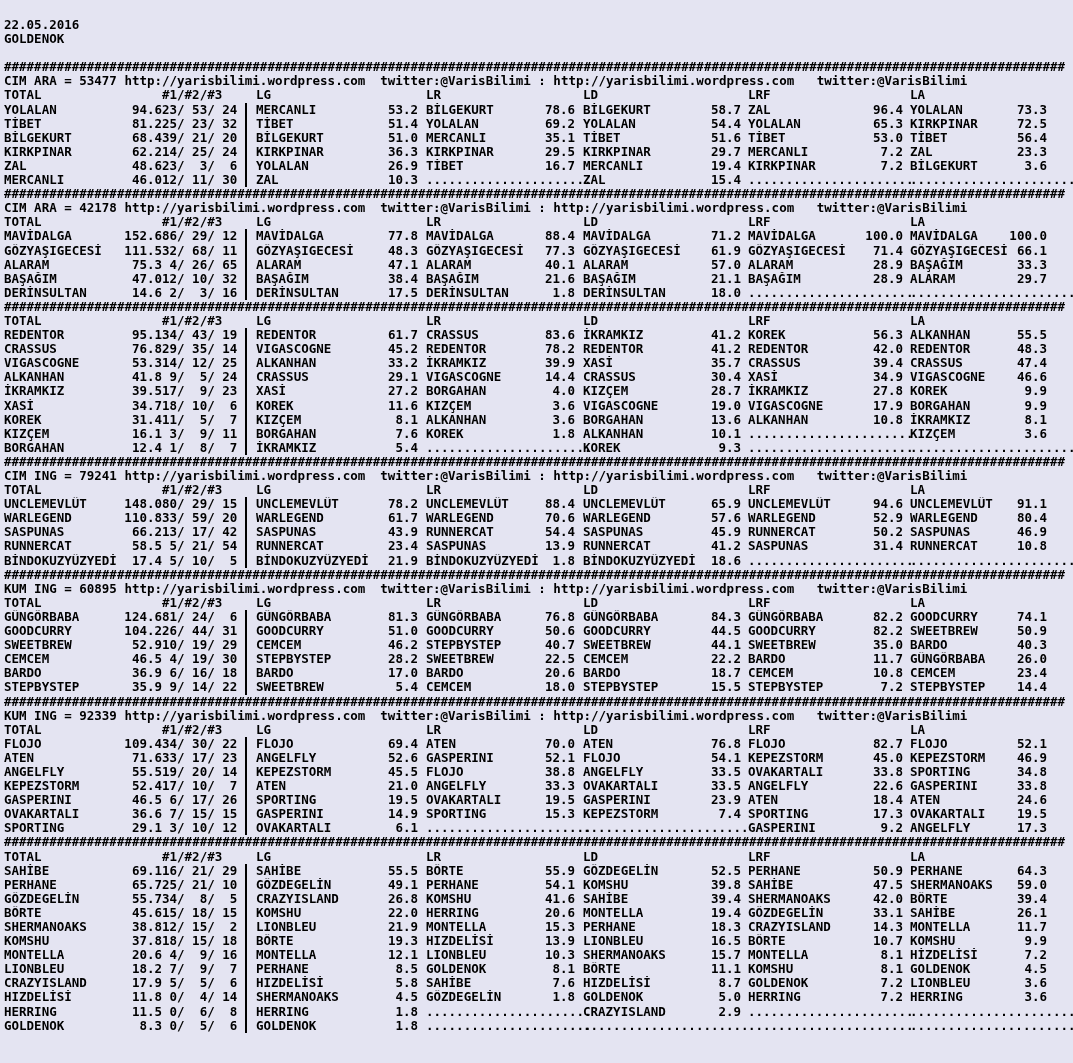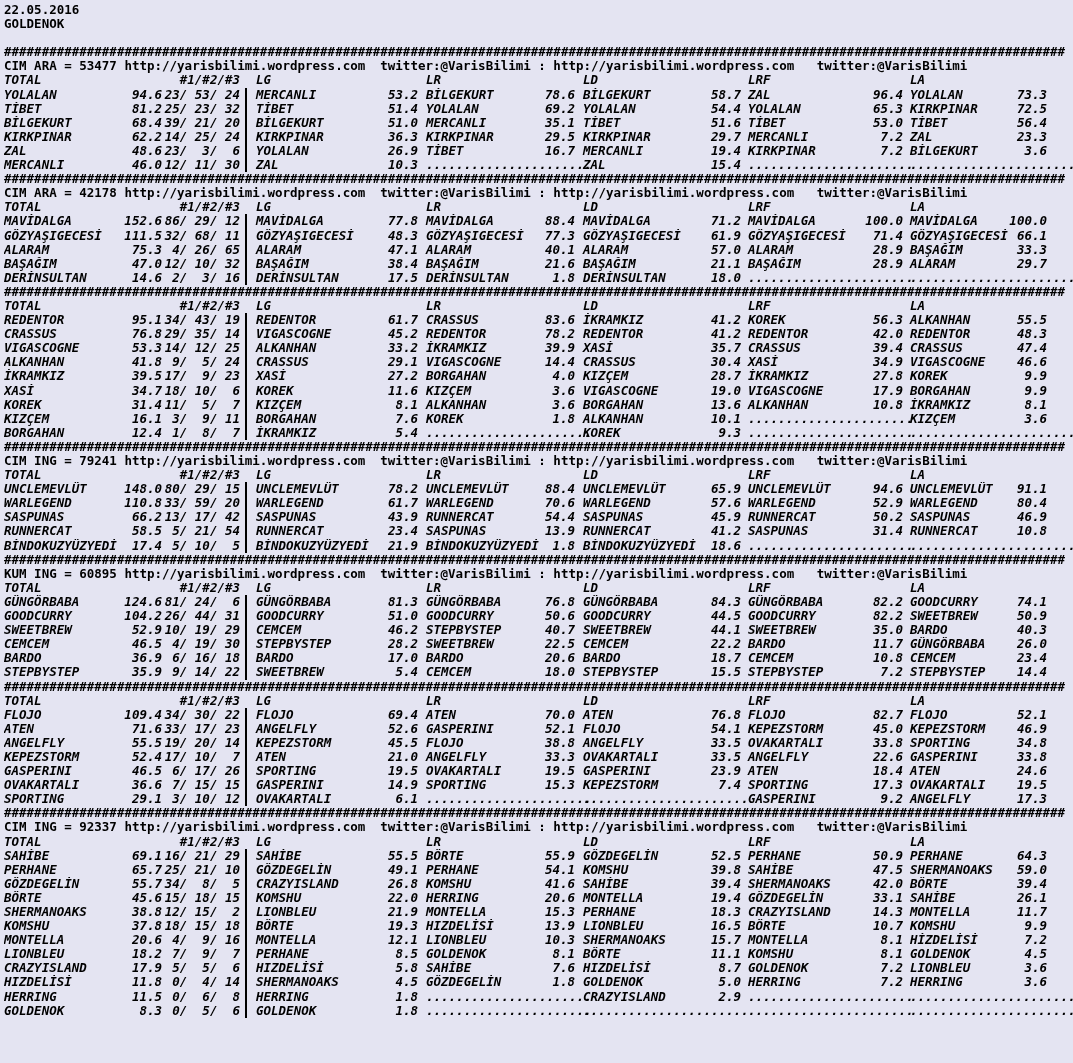--- a/index.html
+++ b/index.html
@@ -2,27 +2,27 @@
 <html><head>
 <meta charset="utf-8">
 <style>
   html,body{margin:0;padding:0;}
   body{
     width:1073px;height:1063px;overflow:hidden;
     background:#E4E4F2;color:#000;
     font-family:"DejaVu Sans Mono",monospace;
     font-weight:700;font-size:12.5px;
   }
-  #doc{padding:3px 0 0 4px;}
+  #doc{padding:3px 0 0 4px;margin-top:15px;}
   .line{height:14.1px;line-height:14.1px;white-space:pre;overflow:hidden;}
-  .row{display:flex;align-items:stretch;font-style:italic;}
+  .row{display:flex;align-items:stretch;}
   .row span{display:block;white-space:pre;overflow:visible;flex:none;}
   .n  {width:114px;}
   .t  {width:44px;text-align:right;}
-  .s  {width:78px;text-align:right;}
+  .s  {width:78px;text-align:left;}
   .bar{width:0;border-left:2px solid #000;margin-left:5px;}
   .bar.ghost{border-left-color:transparent;}
   .sv {width:38px;text-align:right;}
   .n0{width:124px}.n1{width:111px}.n2{width:120px}.n3{width:117px}.n4{width:99px}
   .m0{margin-left:9px}.m1{margin-left:8px}.m2{margin-left:8px}.m3{margin-left:7px}.m4{margin-left:7px}
   .dots{overflow:hidden;}.d1{width:149px}.d2{width:158px}.d3{width:155px}.d4{width:137px}
 </style>
 </head>
 <body>
 
@@ -70,30 +70,30 @@
       <div class="line hash">#############################################################################################################################################</div>
       <div class="line shdr">KUM ING = 60895 http://yarisbilimi.wordpress.com  twitter:@VarisBilimi : http://yarisbilimi.wordpress.com   twitter:@VarisBilimi</div>
       <div class="line row"><span class="n">TOTAL</span><span class="t"></span><span class="s">#1/#2/#3</span><span class="bar ghost"></span><span class="sn n0 m0">LG</span><span class="sv"></span><span class="sn n1 m1">LR</span><span class="sv"></span><span class="sn n2 m2">LD</span><span class="sv"></span><span class="sn n3 m3">LRF</span><span class="sv"></span><span class="sn n4 m4">LA</span><span class="sv"></span></div>
       <div class="line row"><span class="n">GÜNGÖRBABA</span><span class="t">124.6</span><span class="s">81/ 24/  6</span><span class="bar"></span><span class="sn n0 m0">GÜNGÖRBABA</span><span class="sv">81.3</span><span class="sn n1 m1">GÜNGÖRBABA</span><span class="sv">76.8</span><span class="sn n2 m2">GÜNGÖRBABA</span><span class="sv">84.3</span><span class="sn n3 m3">GÜNGÖRBABA</span><span class="sv">82.2</span><span class="sn n4 m4">GOODCURRY</span><span class="sv">74.1</span></div>
       <div class="line row"><span class="n">GOODCURRY</span><span class="t">104.2</span><span class="s">26/ 44/ 31</span><span class="bar"></span><span class="sn n0 m0">GOODCURRY</span><span class="sv">51.0</span><span class="sn n1 m1">GOODCURRY</span><span class="sv">50.6</span><span class="sn n2 m2">GOODCURRY</span><span class="sv">44.5</span><span class="sn n3 m3">GOODCURRY</span><span class="sv">82.2</span><span class="sn n4 m4">SWEETBREW</span><span class="sv">50.9</span></div>
       <div class="line row"><span class="n">SWEETBREW</span><span class="t">52.9</span><span class="s">10/ 19/ 29</span><span class="bar"></span><span class="sn n0 m0">CEMCEM</span><span class="sv">46.2</span><span class="sn n1 m1">STEPBYSTEP</span><span class="sv">40.7</span><span class="sn n2 m2">SWEETBREW</span><span class="sv">44.1</span><span class="sn n3 m3">SWEETBREW</span><span class="sv">35.0</span><span class="sn n4 m4">BARDO</span><span class="sv">40.3</span></div>
       <div class="line row"><span class="n">CEMCEM</span><span class="t">46.5</span><span class="s"> 4/ 19/ 30</span><span class="bar"></span><span class="sn n0 m0">STEPBYSTEP</span><span class="sv">28.2</span><span class="sn n1 m1">SWEETBREW</span><span class="sv">22.5</span><span class="sn n2 m2">CEMCEM</span><span class="sv">22.2</span><span class="sn n3 m3">BARDO</span><span class="sv">11.7</span><span class="sn n4 m4">GÜNGÖRBABA</span><span class="sv">26.0</span></div>
       <div class="line row"><span class="n">BARDO</span><span class="t">36.9</span><span class="s"> 6/ 16/ 18</span><span class="bar"></span><span class="sn n0 m0">BARDO</span><span class="sv">17.0</span><span class="sn n1 m1">BARDO</span><span class="sv">20.6</span><span class="sn n2 m2">BARDO</span><span class="sv">18.7</span><span class="sn n3 m3">CEMCEM</span><span class="sv">10.8</span><span class="sn n4 m4">CEMCEM</span><span class="sv">23.4</span></div>
       <div class="line row"><span class="n">STEPBYSTEP</span><span class="t">35.9</span><span class="s"> 9/ 14/ 22</span><span class="bar"></span><span class="sn n0 m0">SWEETBREW</span><span class="sv">5.4</span><span class="sn n1 m1">CEMCEM</span><span class="sv">18.0</span><span class="sn n2 m2">STEPBYSTEP</span><span class="sv">15.5</span><span class="sn n3 m3">STEPBYSTEP</span><span class="sv">7.2</span><span class="sn n4 m4">STEPBYSTEP</span><span class="sv">14.4</span></div>
       <div class="line hash">#############################################################################################################################################</div>
+      <div class="line shdr">KUM ING = 92339 http://yarisbilimi.wordpress.com  twitter:@VarisBilimi : http://yarisbilimi.wordpress.com   twitter:@VarisBilimi</div>
       <div class="line row"><span class="n">TOTAL</span><span class="t"></span><span class="s">#1/#2/#3</span><span class="bar ghost"></span><span class="sn n0 m0">LG</span><span class="sv"></span><span class="sn n1 m1">LR</span><span class="sv"></span><span class="sn n2 m2">LD</span><span class="sv"></span><span class="sn n3 m3">LRF</span><span class="sv"></span><span class="sn n4 m4">LA</span><span class="sv"></span></div>
       <div class="line row"><span class="n">FLOJO</span><span class="t">109.4</span><span class="s">34/ 30/ 22</span><span class="bar"></span><span class="sn n0 m0">FLOJO</span><span class="sv">69.4</span><span class="sn n1 m1">ATEN</span><span class="sv">70.0</span><span class="sn n2 m2">ATEN</span><span class="sv">76.8</span><span class="sn n3 m3">FLOJO</span><span class="sv">82.7</span><span class="sn n4 m4">FLOJO</span><span class="sv">52.1</span></div>
       <div class="line row"><span class="n">ATEN</span><span class="t">71.6</span><span class="s">33/ 17/ 23</span><span class="bar"></span><span class="sn n0 m0">ANGELFLY</span><span class="sv">52.6</span><span class="sn n1 m1">GASPERINI</span><span class="sv">52.1</span><span class="sn n2 m2">FLOJO</span><span class="sv">54.1</span><span class="sn n3 m3">KEPEZSTORM</span><span class="sv">45.0</span><span class="sn n4 m4">KEPEZSTORM</span><span class="sv">46.9</span></div>
       <div class="line row"><span class="n">ANGELFLY</span><span class="t">55.5</span><span class="s">19/ 20/ 14</span><span class="bar"></span><span class="sn n0 m0">KEPEZSTORM</span><span class="sv">45.5</span><span class="sn n1 m1">FLOJO</span><span class="sv">38.8</span><span class="sn n2 m2">ANGELFLY</span><span class="sv">33.5</span><span class="sn n3 m3">OVAKARTALI</span><span class="sv">33.8</span><span class="sn n4 m4">SPORTING</span><span class="sv">34.8</span></div>
       <div class="line row"><span class="n">KEPEZSTORM</span><span class="t">52.4</span><span class="s">17/ 10/  7</span><span class="bar"></span><span class="sn n0 m0">ATEN</span><span class="sv">21.0</span><span class="sn n1 m1">ANGELFLY</span><span class="sv">33.3</span><span class="sn n2 m2">OVAKARTALI</span><span class="sv">33.5</span><span class="sn n3 m3">ANGELFLY</span><span class="sv">22.6</span><span class="sn n4 m4">GASPERINI</span><span class="sv">33.8</span></div>
       <div class="line row"><span class="n">GASPERINI</span><span class="t">46.5</span><span class="s"> 6/ 17/ 26</span><span class="bar"></span><span class="sn n0 m0">SPORTING</span><span class="sv">19.5</span><span class="sn n1 m1">OVAKARTALI</span><span class="sv">19.5</span><span class="sn n2 m2">GASPERINI</span><span class="sv">23.9</span><span class="sn n3 m3">ATEN</span><span class="sv">18.4</span><span class="sn n4 m4">ATEN</span><span class="sv">24.6</span></div>
       <div class="line row"><span class="n">OVAKARTALI</span><span class="t">36.6</span><span class="s"> 7/ 15/ 15</span><span class="bar"></span><span class="sn n0 m0">GASPERINI</span><span class="sv">14.9</span><span class="sn n1 m1">SPORTING</span><span class="sv">15.3</span><span class="sn n2 m2">KEPEZSTORM</span><span class="sv">7.4</span><span class="sn n3 m3">SPORTING</span><span class="sv">17.3</span><span class="sn n4 m4">OVAKARTALI</span><span class="sv">19.5</span></div>
       <div class="line row"><span class="n">SPORTING</span><span class="t">29.1</span><span class="s"> 3/ 10/ 12</span><span class="bar"></span><span class="sn n0 m0">OVAKARTALI</span><span class="sv">6.1</span><span class="dots d1 m1">......................</span><span class="dots d2 m2">......................</span><span class="sn n3 m3">GASPERINI</span><span class="sv">9.2</span><span class="sn n4 m4">ANGELFLY</span><span class="sv">17.3</span></div>
       <div class="line hash">#############################################################################################################################################</div>
-      <div class="line shdr">CIM ING = 92337 http://yarisbilimi.wordpress.com  twitter:@VarisBilimi : http://yarisbilimi.wordpress.com   twitter:@VarisBilimi</div>
       <div class="line row"><span class="n">TOTAL</span><span class="t"></span><span class="s">#1/#2/#3</span><span class="bar ghost"></span><span class="sn n0 m0">LG</span><span class="sv"></span><span class="sn n1 m1">LR</span><span class="sv"></span><span class="sn n2 m2">LD</span><span class="sv"></span><span class="sn n3 m3">LRF</span><span class="sv"></span><span class="sn n4 m4">LA</span><span class="sv"></span></div>
       <div class="line row"><span class="n">SAHİBE</span><span class="t">69.1</span><span class="s">16/ 21/ 29</span><span class="bar"></span><span class="sn n0 m0">SAHİBE</span><span class="sv">55.5</span><span class="sn n1 m1">BÖRTE</span><span class="sv">55.9</span><span class="sn n2 m2">GÖZDEGELİN</span><span class="sv">52.5</span><span class="sn n3 m3">PERHANE</span><span class="sv">50.9</span><span class="sn n4 m4">PERHANE</span><span class="sv">64.3</span></div>
       <div class="line row"><span class="n">PERHANE</span><span class="t">65.7</span><span class="s">25/ 21/ 10</span><span class="bar"></span><span class="sn n0 m0">GÖZDEGELİN</span><span class="sv">49.1</span><span class="sn n1 m1">PERHANE</span><span class="sv">54.1</span><span class="sn n2 m2">KOMSHU</span><span class="sv">39.8</span><span class="sn n3 m3">SAHİBE</span><span class="sv">47.5</span><span class="sn n4 m4">SHERMANOAKS</span><span class="sv">59.0</span></div>
       <div class="line row"><span class="n">GÖZDEGELİN</span><span class="t">55.7</span><span class="s">34/  8/  5</span><span class="bar"></span><span class="sn n0 m0">CRAZYISLAND</span><span class="sv">26.8</span><span class="sn n1 m1">KOMSHU</span><span class="sv">41.6</span><span class="sn n2 m2">SAHİBE</span><span class="sv">39.4</span><span class="sn n3 m3">SHERMANOAKS</span><span class="sv">42.0</span><span class="sn n4 m4">BÖRTE</span><span class="sv">39.4</span></div>
       <div class="line row"><span class="n">BÖRTE</span><span class="t">45.6</span><span class="s">15/ 18/ 15</span><span class="bar"></span><span class="sn n0 m0">KOMSHU</span><span class="sv">22.0</span><span class="sn n1 m1">HERRING</span><span class="sv">20.6</span><span class="sn n2 m2">MONTELLA</span><span class="sv">19.4</span><span class="sn n3 m3">GÖZDEGELİN</span><span class="sv">33.1</span><span class="sn n4 m4">SAHİBE</span><span class="sv">26.1</span></div>
       <div class="line row"><span class="n">SHERMANOAKS</span><span class="t">38.8</span><span class="s">12/ 15/  2</span><span class="bar"></span><span class="sn n0 m0">LIONBLEU</span><span class="sv">21.9</span><span class="sn n1 m1">MONTELLA</span><span class="sv">15.3</span><span class="sn n2 m2">PERHANE</span><span class="sv">18.3</span><span class="sn n3 m3">CRAZYISLAND</span><span class="sv">14.3</span><span class="sn n4 m4">MONTELLA</span><span class="sv">11.7</span></div>
       <div class="line row"><span class="n">KOMSHU</span><span class="t">37.8</span><span class="s">18/ 15/ 18</span><span class="bar"></span><span class="sn n0 m0">BÖRTE</span><span class="sv">19.3</span><span class="sn n1 m1">HIZDELİSİ</span><span class="sv">13.9</span><span class="sn n2 m2">LIONBLEU</span><span class="sv">16.5</span><span class="sn n3 m3">BÖRTE</span><span class="sv">10.7</span><span class="sn n4 m4">KOMSHU</span><span class="sv">9.9</span></div>
       <div class="line row"><span class="n">MONTELLA</span><span class="t">20.6</span><span class="s"> 4/  9/ 16</span><span class="bar"></span><span class="sn n0 m0">MONTELLA</span><span class="sv">12.1</span><span class="sn n1 m1">LIONBLEU</span><span class="sv">10.3</span><span class="sn n2 m2">SHERMANOAKS</span><span class="sv">15.7</span><span class="sn n3 m3">MONTELLA</span><span class="sv">8.1</span><span class="sn n4 m4">HİZDELİSİ</span><span class="sv">7.2</span></div>
       <div class="line row"><span class="n">LIONBLEU</span><span class="t">18.2</span><span class="s"> 7/  9/  7</span><span class="bar"></span><span class="sn n0 m0">PERHANE</span><span class="sv">8.5</span><span class="sn n1 m1">GOLDENOK</span><span class="sv">8.1</span><span class="sn n2 m2">BÖRTE</span><span class="sv">11.1</span><span class="sn n3 m3">KOMSHU</span><span class="sv">8.1</span><span class="sn n4 m4">GOLDENOK</span><span class="sv">4.5</span></div>
       <div class="line row"><span class="n">CRAZYISLAND</span><span class="t">17.9</span><span class="s"> 5/  5/  6</span><span class="bar"></span><span class="sn n0 m0">HIZDELİSİ</span><span class="sv">5.8</span><span class="sn n1 m1">SAHİBE</span><span class="sv">7.6</span><span class="sn n2 m2">HIZDELİSİ</span><span class="sv">8.7</span><span class="sn n3 m3">GOLDENOK</span><span class="sv">7.2</span><span class="sn n4 m4">LIONBLEU</span><span class="sv">3.6</span></div>

